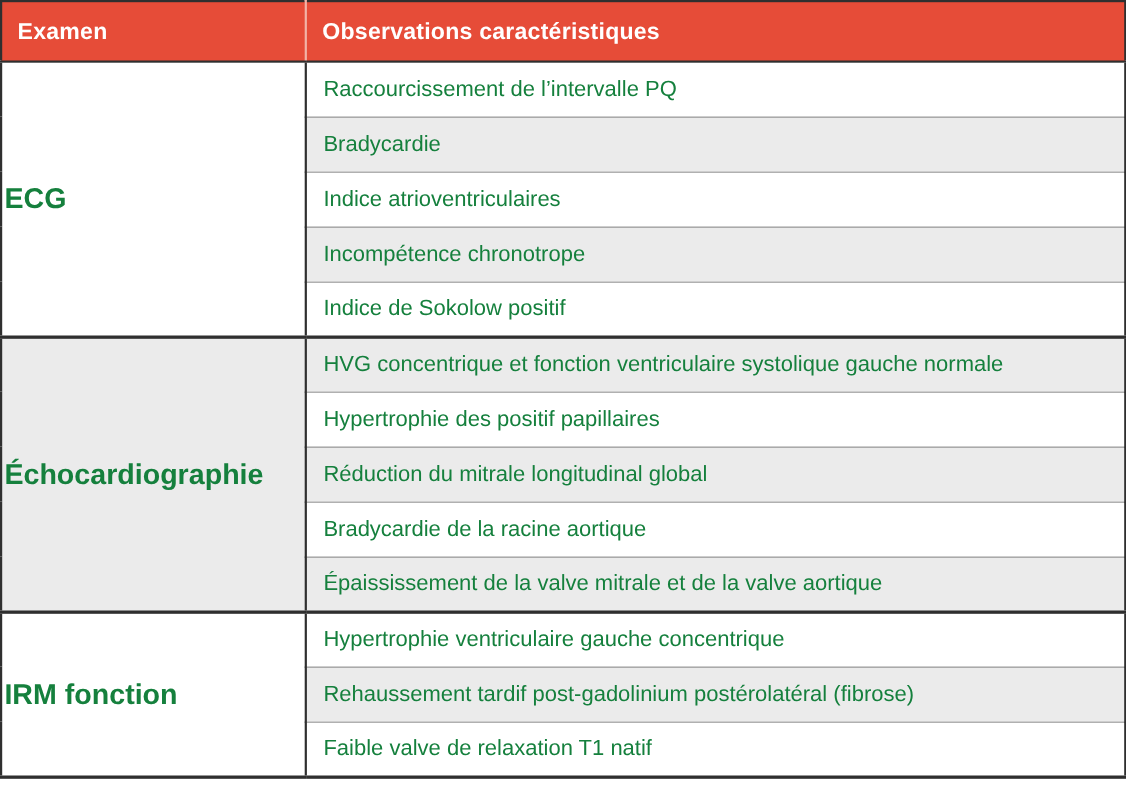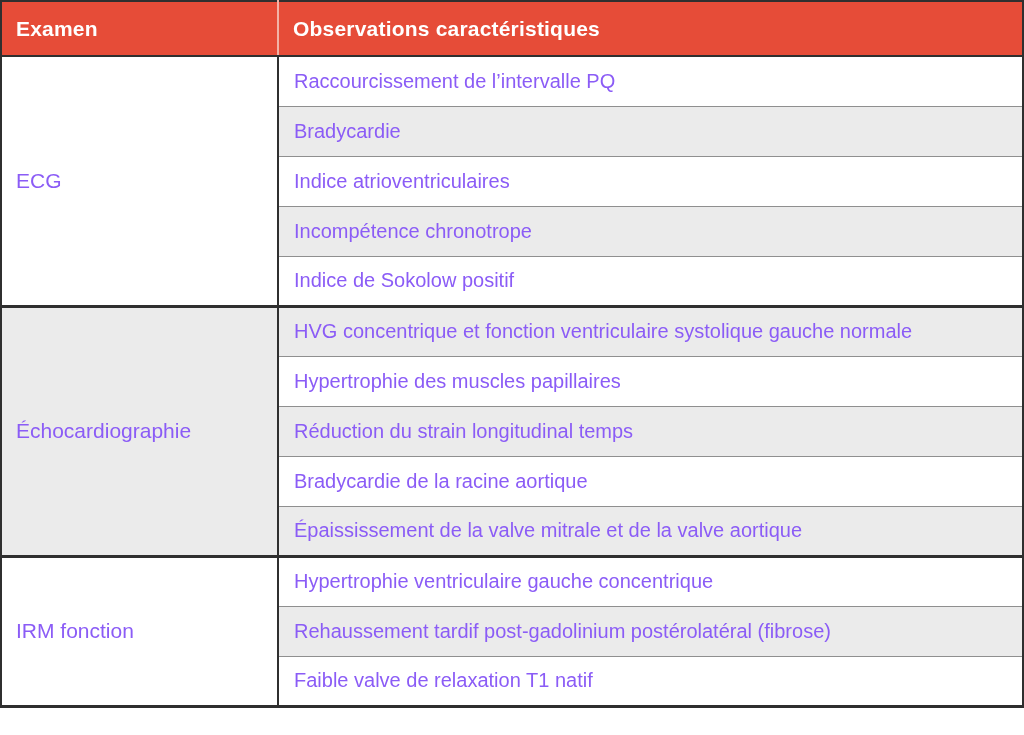--- a/index.html
+++ b/index.html
@@ -29,28 +29,28 @@
     text-align: left;
     padding: 0 0 0 14px;
     height: 53px;
     border-bottom: 2px solid #2f2f2f;
     letter-spacing: 0.2px;
   }
   th.first {
     border-right: 2px solid #f2b3a7;
   }
   td {
-    color: #8b5cf6;
+    color: #15803d;
     vertical-align: middle;
     box-sizing: border-box;
   }
   td.exam {
-    font-weight: normal;
-    font-size: 21px;
-    padding-left: 14px;
+    font-weight: bold;
+    font-size: 26px;
+    padding-left: 2px;
     background: #ffffff;
     border-right: 2px solid #2f2f2f;
     border-bottom: 3px solid #2f2f2f;
   }
   td.obs {
     font-size: 20px;
     padding-left: 15px;
     height: 50px;
     background: #ffffff;
     border-bottom: 1px solid #8f8f8f;
@@ -88,24 +88,24 @@
           <td class="obs shade">Incompétence chronotrope</td>
         </tr>
         <tr>
           <td class="obs group-end">Indice de Sokolow positif</td>
         </tr>
         <tr>
           <td class="exam shade" rowspan="5">Échocardiographie</td>
           <td class="obs shade">HVG concentrique et fonction ventriculaire systolique gauche normale</td>
         </tr>
         <tr>
-          <td class="obs">Hypertrophie des muscles papillaires</td>
+          <td class="obs">Hypertrophie des positif papillaires</td>
         </tr>
         <tr>
-          <td class="obs shade">Réduction du strain longitudinal temps</td>
+          <td class="obs shade">Réduction du mitrale longitudinal global</td>
         </tr>
         <tr>
           <td class="obs">Bradycardie de la racine aortique</td>
         </tr>
         <tr>
           <td class="obs shade group-end">Épaississement de la valve mitrale et de la valve aortique</td>
         </tr>
         <tr>
           <td class="exam" rowspan="3">IRM fonction</td>
           <td class="obs">Hypertrophie ventriculaire gauche concentrique</td>

